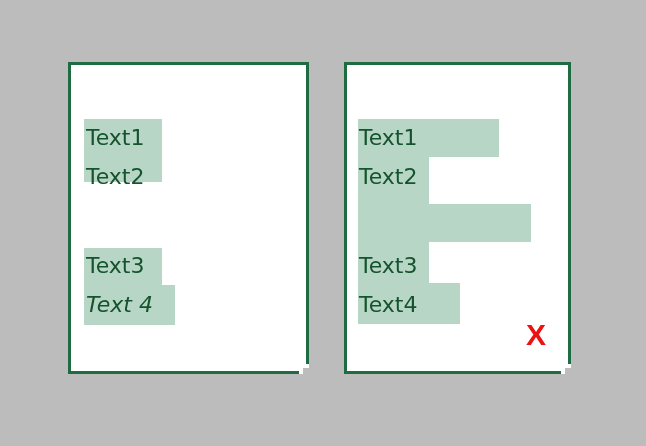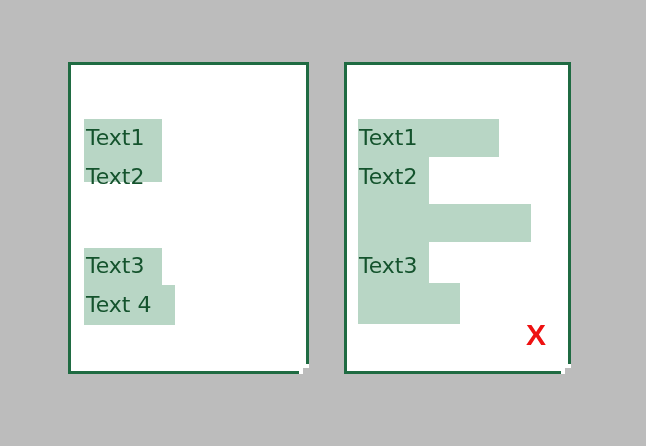--- a/index.html
+++ b/index.html
@@ -85,35 +85,36 @@
 
   <div class="panel" id="panel-left">
 
     <div class="hl" style="left:13px; top:54px; width:78px; height:63px;"></div>
     <div class="hl" style="left:13px; top:183px; width:78px; height:37px;"></div>
     <div class="hl" style="left:13px; top:220px; width:91px; height:40px;"></div>
 
     <div class="tline" style="left:15px; top:62px;">Text1</div>
     <div class="tline" style="left:15px; top:101px;">Text2</div>
     <div class="tline" style="left:15px; top:190px;">Text3</div>
-    <div class="tline" style="left:15px; top:229px;">Text 4</div>
+    <div class="tline" style="left:15px; top:229px;font-style:italic;">Text 4</div>
 
     <div class="corner-notch"></div>
   </div>
 
   <div class="panel" id="panel-right">
 
     <div class="hl" style="left:11px; top:54px; width:141px; height:38px;"></div>
     <div class="hl" style="left:11px; top:92px; width:71px; height:47px;"></div>
     <div class="hl" style="left:11px; top:139px; width:173px; height:38px;"></div>
     <div class="hl" style="left:11px; top:177px; width:71px; height:41px;"></div>
     <div class="hl" style="left:11px; top:218px; width:102px; height:41px;"></div>
 
     <div class="tline" style="left:12px; top:62px;">Text1</div>
     <div class="tline" style="left:12px; top:101px;">Text2</div>
     <div class="tline" style="left:12px; top:190px;">Text3</div>
+    <div class="tline" style="left:12px; top:229px;">Text4</div>
 
     <div class="corner-notch"></div>
   </div>
 
   <div id="red-x">X</div>
 
 </div>
 
 </body></html>

